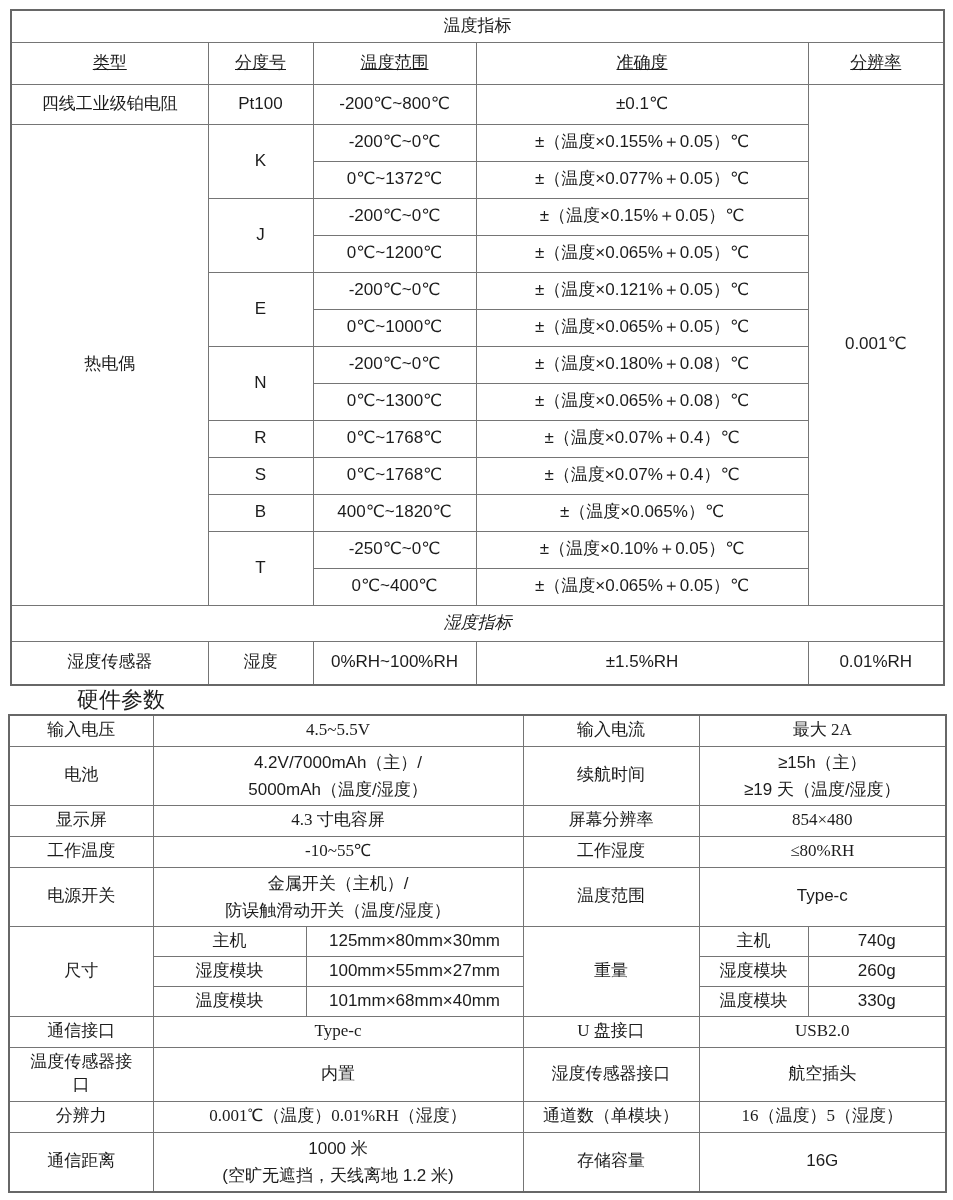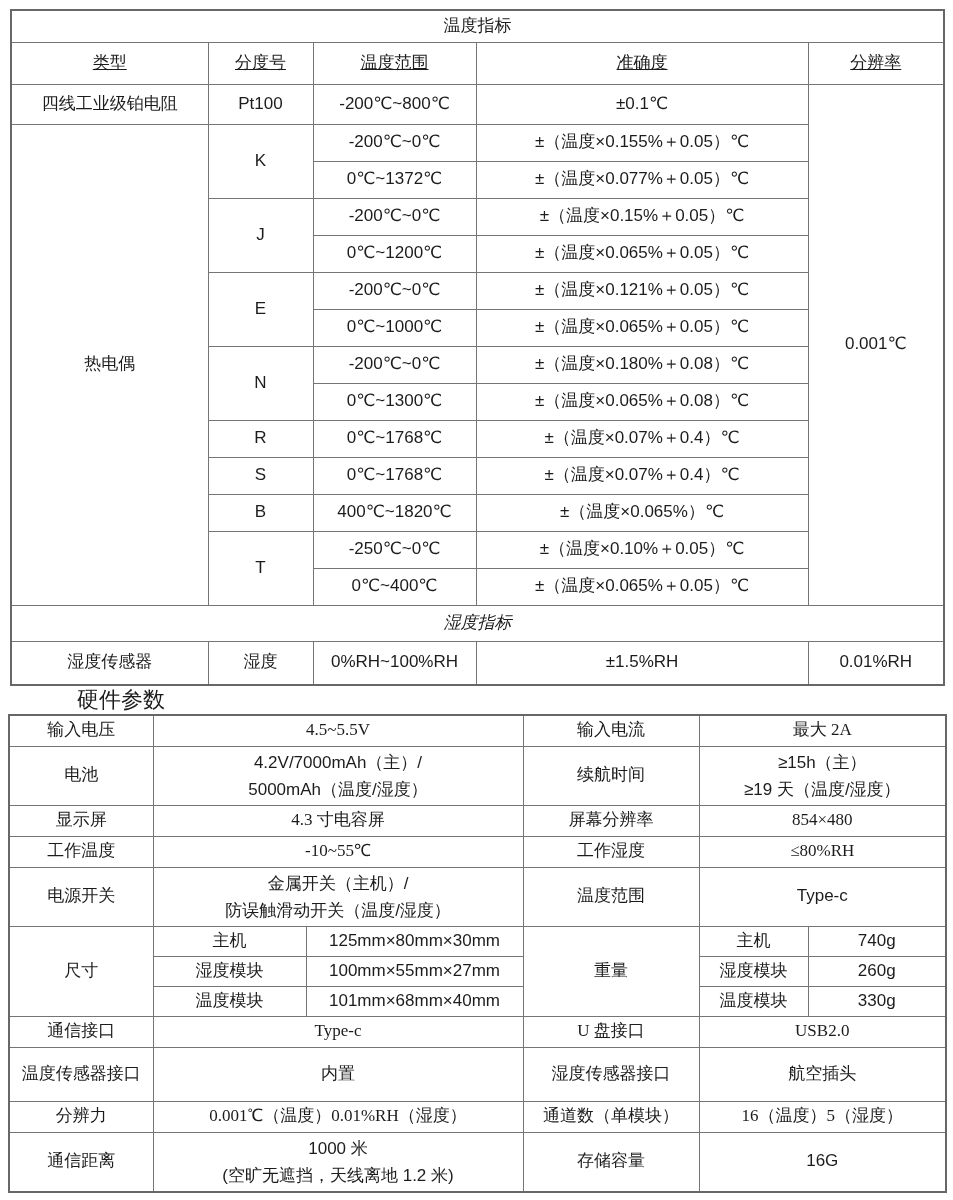--- a/index.html
+++ b/index.html
@@ -40,21 +40,21 @@
   .r54 { height: 54px; }
   .r60 { height: 60px; }
 
   .section-heading {
     font-size: 22px;
     line-height: 18px;
     margin: 5px 0 5px 67px;
     color: #1c1c1c;
   }
   .l { line-height: 27px; }
-  .narrow-wrap { padding: 2px 8px; }
+  .narrow-wrap { padding: 2px 20px; }
 </style>
 </head>
 <body>
 
 <div class="page">
 
   <table class="t-temp">
     <colgroup>
       <col style="width:197px">
         <col style="width:105px">

